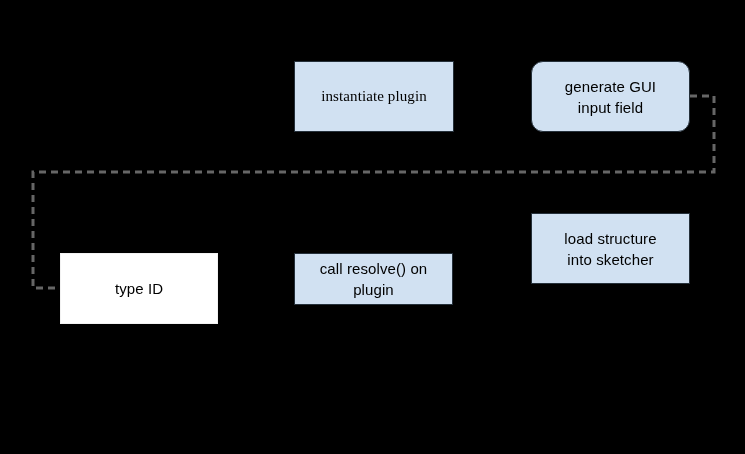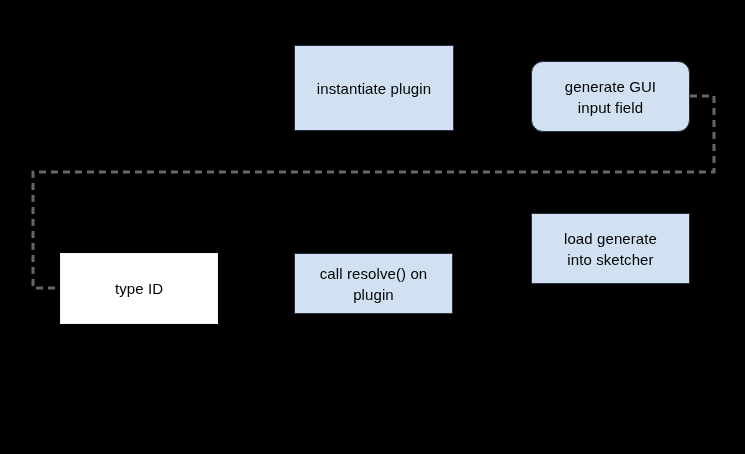--- a/index.html
+++ b/index.html
@@ -45,37 +45,37 @@
 </style>
 </head>
 <body>
 
 <div id="canvas">
 
   <svg id="edges" viewBox="0 0 745 454" xmlns="http://www.w3.org/2000/svg">
     <polyline fill="none" stroke="#666666" stroke-width="3" stroke-dasharray="7 5" stroke-linecap="butt" stroke-linejoin="miter" points="690,96 714,96 714,172 33,172 33,288 58,288"></polyline>
   </svg>
 
-  <div class="node fill-blue" style="left:294px; top:45px; width:160px; height:86px;">
+  <div class="node fill-blue" style="left:294px; top:61px; width:160px; height:71px;font-family:Liberation Serif, serif;">
     <span>instantiate plugin</span>
   </div>
 
   <div class="node fill-blue" style="left:531px; top:61px; width:159px; height:71px;border-radius:12px;">
     <span>generate GUI
 input field</span>
   </div>
 
   <div class="node fill-white" style="left:60px; top:253px; width:158px; height:71px;">
     <span>type ID</span>
   </div>
 
-  <div class="node fill-blue" style="left:294px; top:253px; width:159px; height:61px;">
+  <div class="node fill-blue" style="left:294px; top:253px; width:159px; height:52px;">
     <span>call resolve() on
 plugin</span>
   </div>
 
   <div class="node fill-blue" style="left:531px; top:213px; width:159px; height:71px;">
-    <span>load generate
+    <span>load structure
 into sketcher</span>
   </div>
 
 
 </div>
 
 </body></html>

